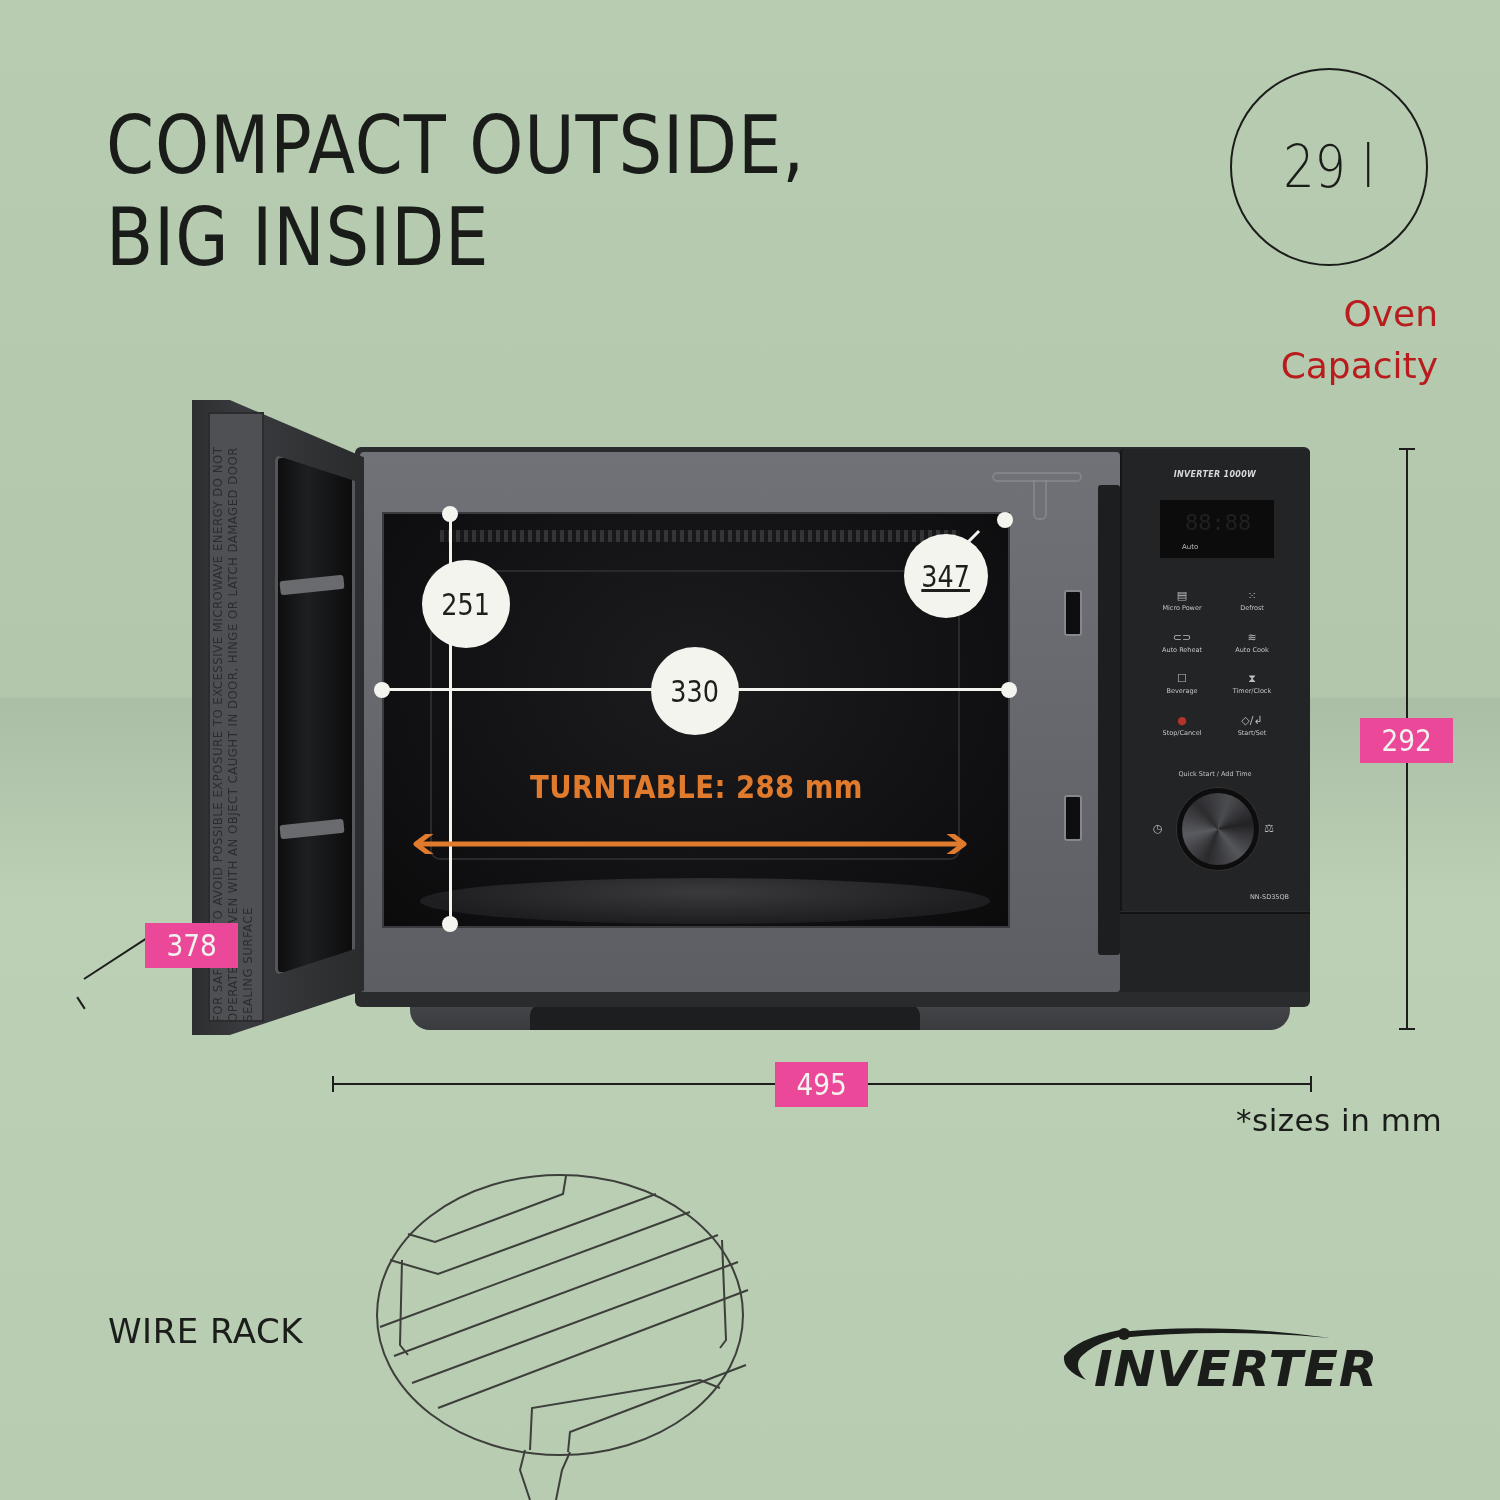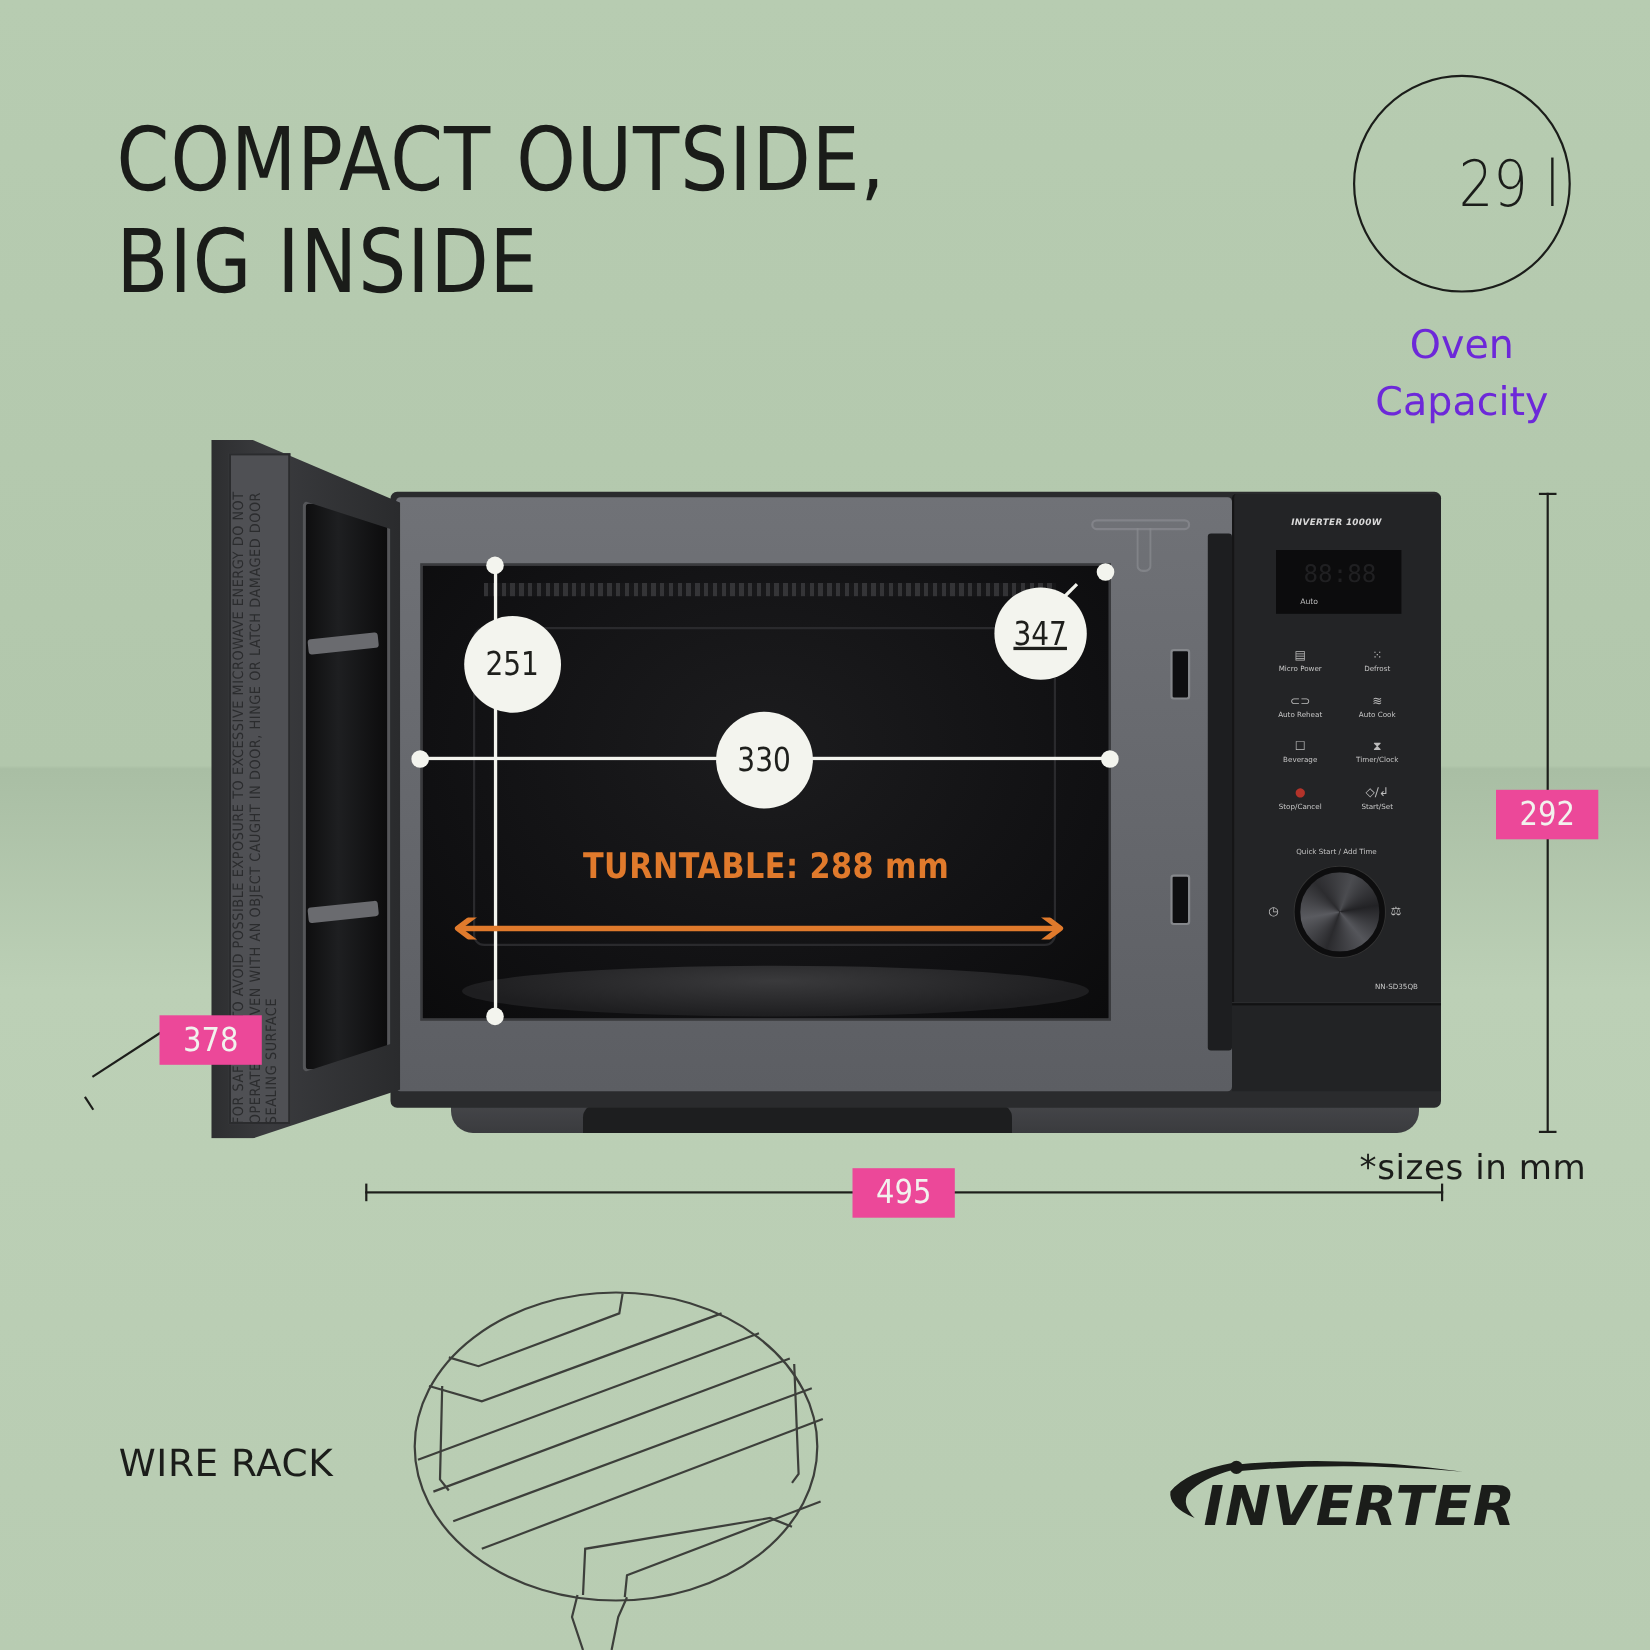--- a/index.html
+++ b/index.html
@@ -20,28 +20,28 @@
     font-weight: 400; letter-spacing: 1px;
     font-family: "DejaVu Sans", sans-serif;
     transform: scaleX(0.86); transform-origin: left top;
     color: #1a1c19;
   }
 
   
   .cap-circle {
     left: 1230px; top: 68px; width: 198px; height: 198px;
     border: 2.5px solid #1b1d1a; border-radius: 50%;
-    display: flex; align-items: center; justify-content: flex-end;
+    display: flex; align-items: center; justify-content: center;
     font-size: 58px; font-weight: 300; color: #1b1d1a;
     font-family: "DejaVu Sans", sans-serif;
   }
   .cap-circle span { transform: scaleX(0.85); display: inline-block; }
   .cap-label {
     left: 1220px; top: 288px; width: 218px;
-    text-align: center; font-size: 36px; line-height: 52px; color: #6d28d9;
+    text-align: right; font-size: 36px; line-height: 52px; color: #b91c1c;
   }
 
   
   .mw-body {
     left: 355px; top: 447px; width: 955px; height: 560px;
     background: #2a2b2d; border-radius: 6px;
   }
   .mw-front {
     left: 360px; top: 452px; width: 760px; height: 540px;
     background: linear-gradient(180deg, #707277 0%, #5c5e63 100%);
@@ -176,21 +176,21 @@
   }
 
   
   .ext-label {
     background: #ec4899; color: #f2f2ee; font-size: 30px;
     display: flex; align-items: center; justify-content: center;
   }
   .ext-label span { transform: scaleX(0.88); display: inline-block; }
   .ext-line { background: #1d1e1b; }
 
-  .note { left: 1236px; top: 1044px; font-size: 31px; color: #1b1d1a; letter-spacing: 0.5px; }
+  .note { left: 1236px; top: 1102px; font-size: 31px; color: #1b1d1a; letter-spacing: 0.5px; }
 
   .rack-label {
     left: 108px; top: 1308px; font-size: 34px; line-height: 46px; color: #1b1d1a; letter-spacing: 0.5px;
   }
   .rack-svg { left: 370px; top: 1170px; width: 390px; height: 330px; }
 
   .inverter-logo { left: 1058px; top: 1316px; width: 380px; height: 80px; }
 </style>
 </head>
 <body>

